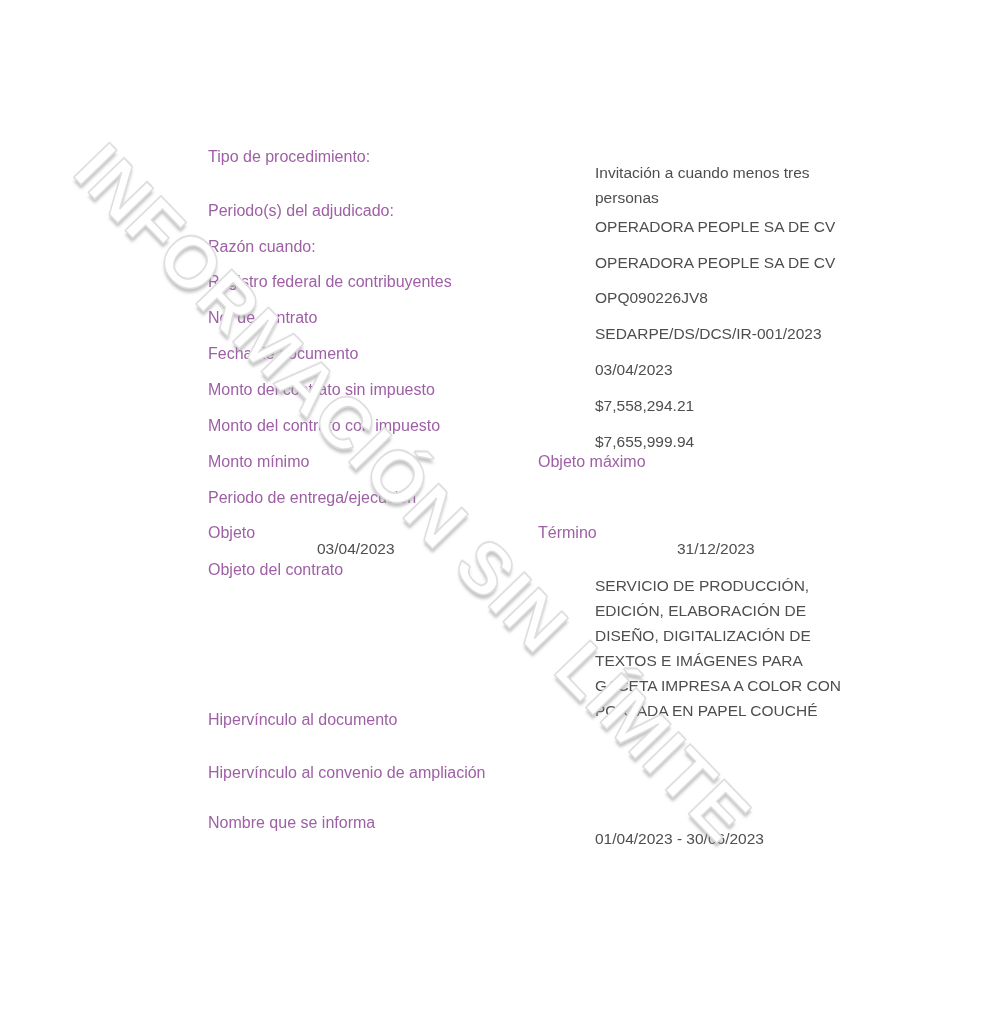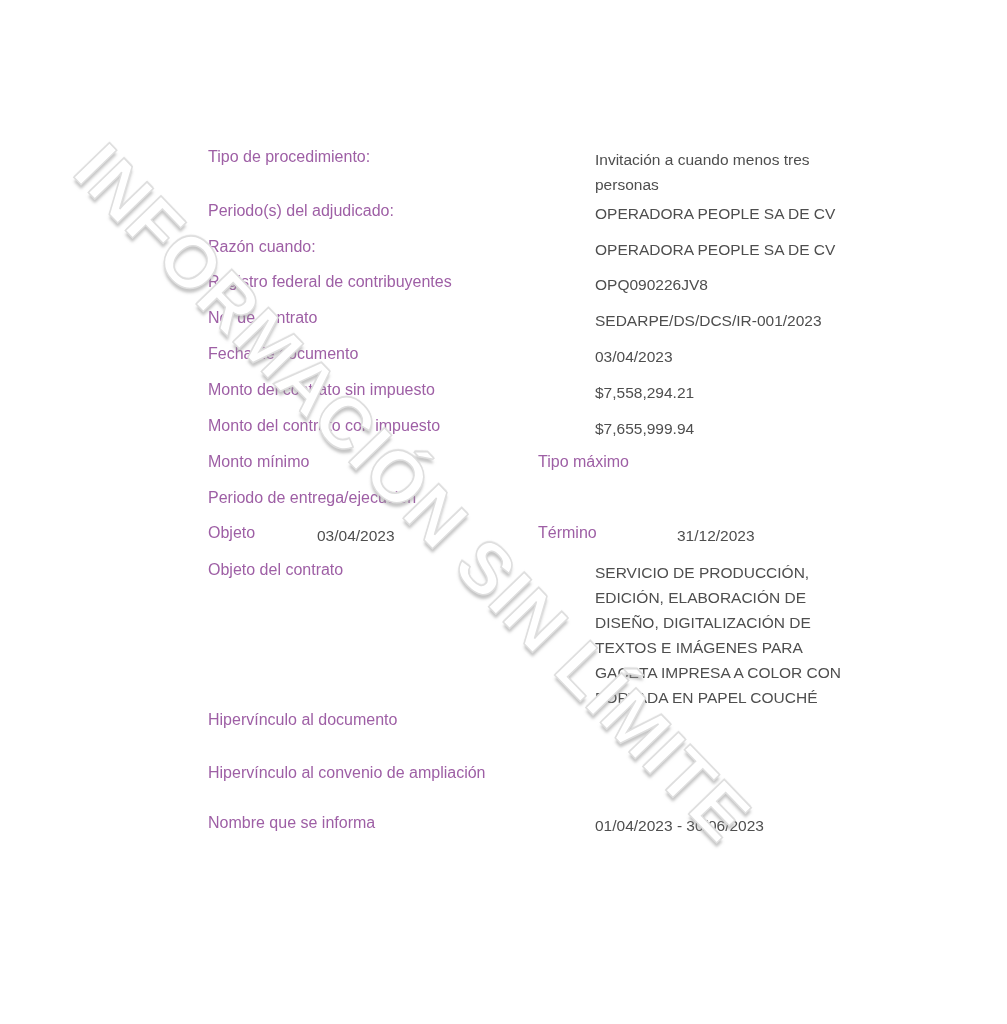--- a/index.html
+++ b/index.html
@@ -8,21 +8,21 @@
     font-family:"Liberation Sans",sans-serif;overflow:hidden;
   }
   .row{position:absolute;left:0;top:0;width:100%;}
   .lbl{
     position:absolute;left:208px;color:#9e5fa5;font-size:16px;
     line-height:20px;white-space:nowrap;
   }
   .lbl.col2{left:538px;}
   .val{
     position:absolute;left:595px;width:256px;color:#4e4e4e;
-    font-size:15.5px;line-height:25px;
+    font-size:15.5px;line-height:25px;margin-top:13px;
   }
   .val.inline-date{left:317px;width:140px;white-space:nowrap;}
   .val.inline-date2{left:677px;width:140px;white-space:nowrap;}
   .watermark{
     position:absolute;left:118px;top:128px;
     transform:rotate(46deg);transform-origin:0 0;
     font-size:72px;font-weight:700;letter-spacing:1px;white-space:nowrap;
     color:#ffffff;
     -webkit-text-stroke:1.5px #dedede;
     text-shadow:3px 3px 3px rgba(150,150,150,0.55), -1px -1px 1px rgba(220,220,220,0.7);
@@ -85,21 +85,21 @@
     <div class="val">$7,558,294.21</div>
   </div>
 
   <div class="row" style="top:416px">
     <div class="lbl">Monto del contrato con impuesto</div>
     <div class="val">$7,655,999.94</div>
   </div>
 
   <div class="row" style="top:452px">
     <div class="lbl">Monto mínimo</div>
-    <div class="lbl col2">Tipo máximo</div>
+    <div class="lbl col2">Objeto máximo</div>
   </div>
 
   <div class="row" style="top:488px">
     <div class="lbl">Periodo de entrega/ejecución</div>
   </div>
 
   <div class="row" style="top:523px">
     <div class="lbl">Objeto</div>
     <div class="val inline-date">03/04/2023</div>
     <div class="lbl col2">Término</div>

